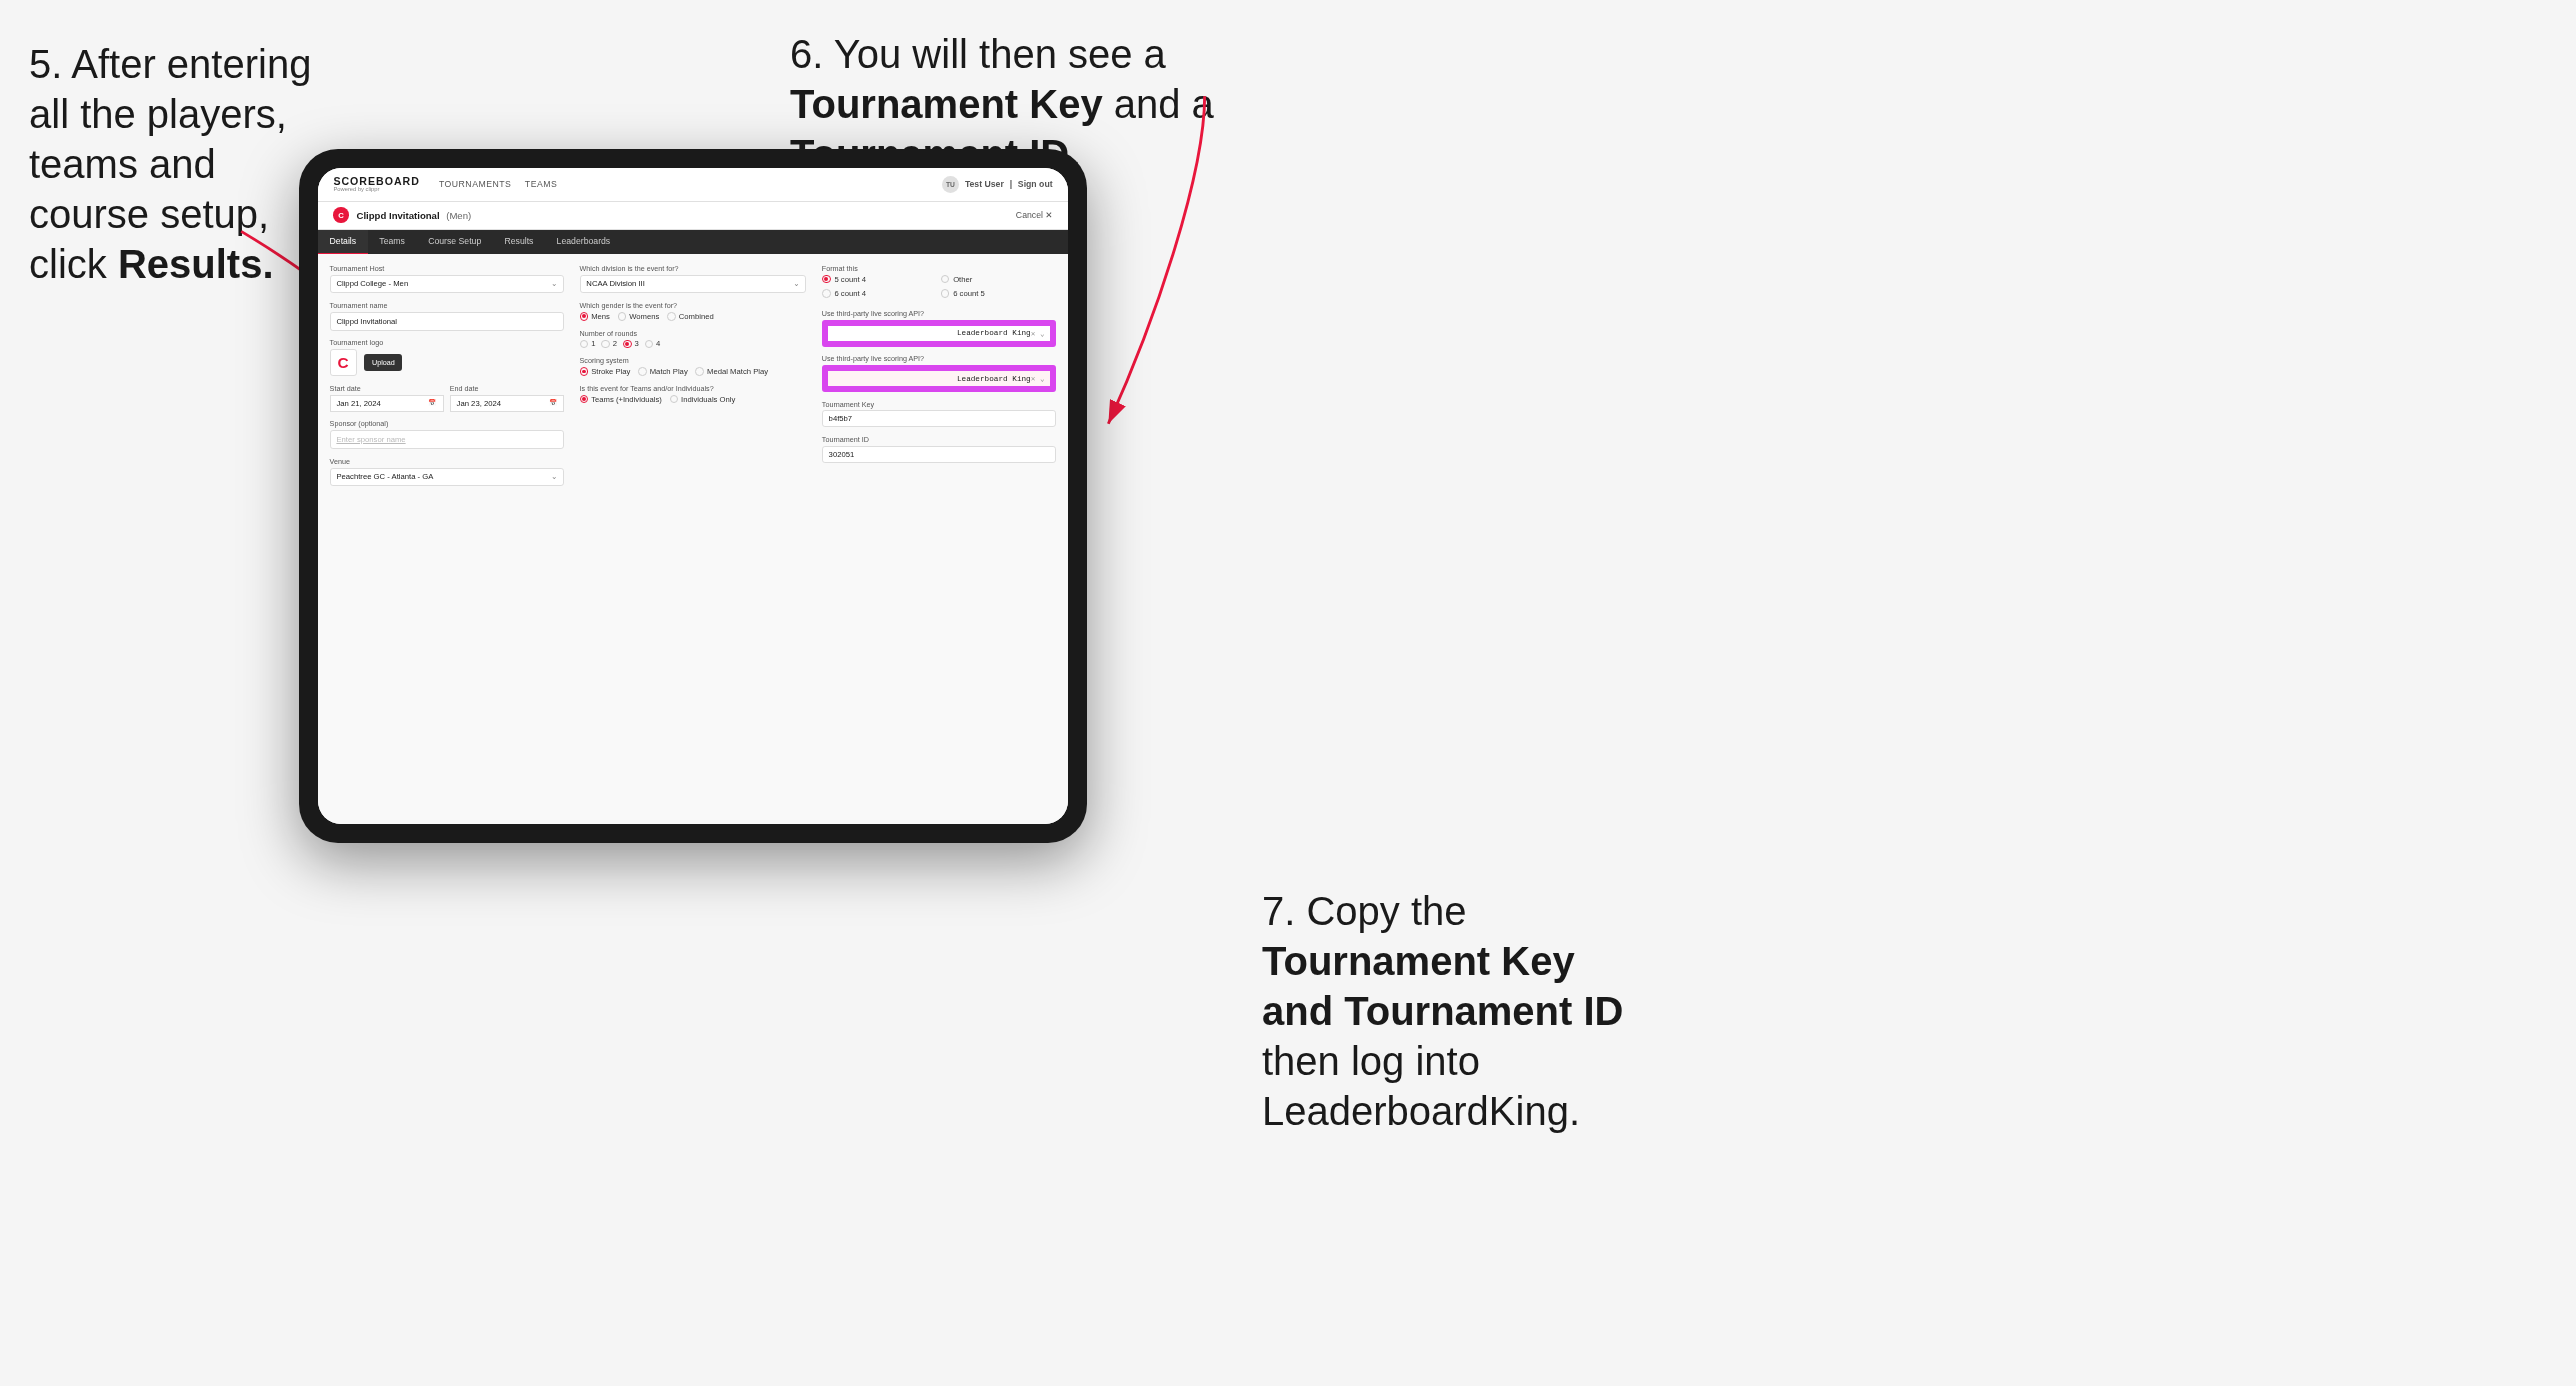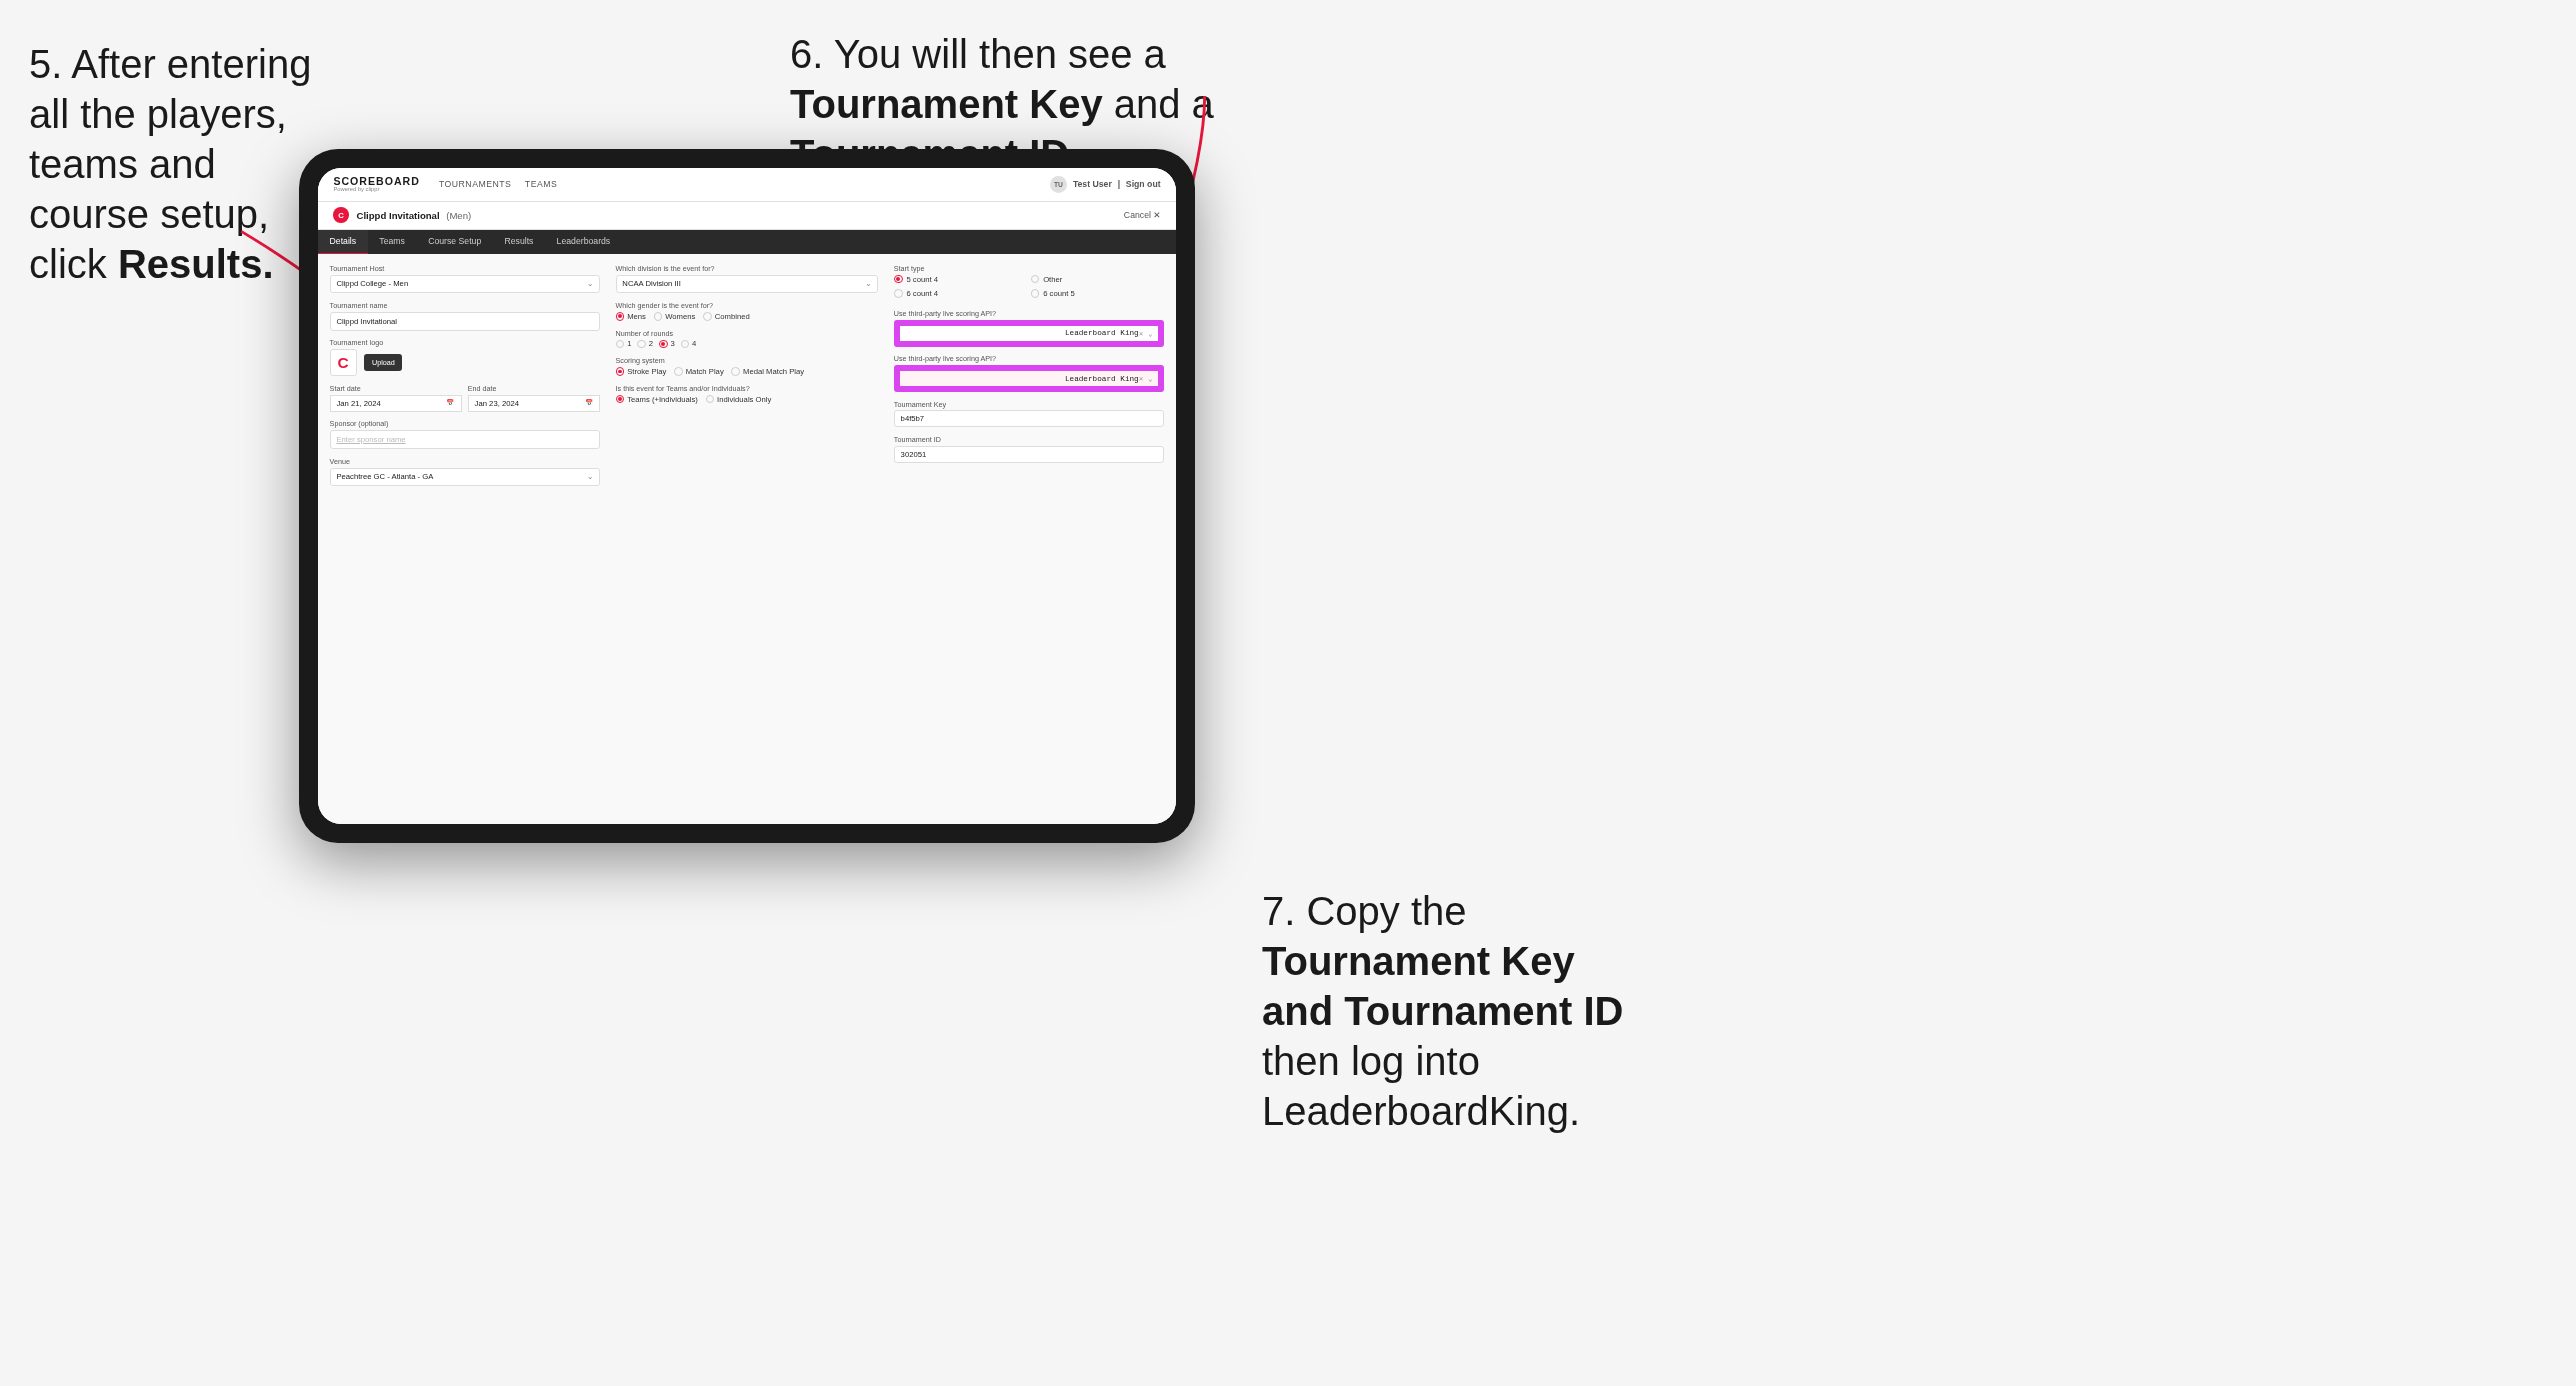--- a/index.html
+++ b/index.html
@@ -43,21 +43,21 @@
     .arrow-svg {
       position: absolute;
       pointer-events: none;
     }
 
     
     .tablet-frame {
       position: absolute;
       top: 149px;
       left: 299px;
-      width: 896px;
+      width: 788px;
       height: 694px;
       background: #1a1a1a;
       border-radius: 39px;
       box-shadow: 0 19px 58px rgba(0,0,0,0.4);
       padding: 19px;
     }
 
     .tablet-screen {
       width: 100%;
       height: 100%;
@@ -647,21 +647,21 @@
             <label class="radio-item">
               <div class="radio-dot"></div>
               <span>Individuals Only</span>
             </label>
           </div>
         </div>
       </div>
 
       <div class="form-column">
         <div class="form-group">
-          <span class="form-label">Start type</span>
+          <span class="form-label">Format this</span>
           <div style="display:grid;grid-template-columns:1fr 1fr;gap:2.9px;">
             <div class="format-option">
               <div class="radio-dot selected"></div>
               <span>5 count 4</span>
             </div>
             <div class="format-option">
               <div class="radio-dot"></div>
               <span>Other</span>
             </div>
             <div class="format-option">

